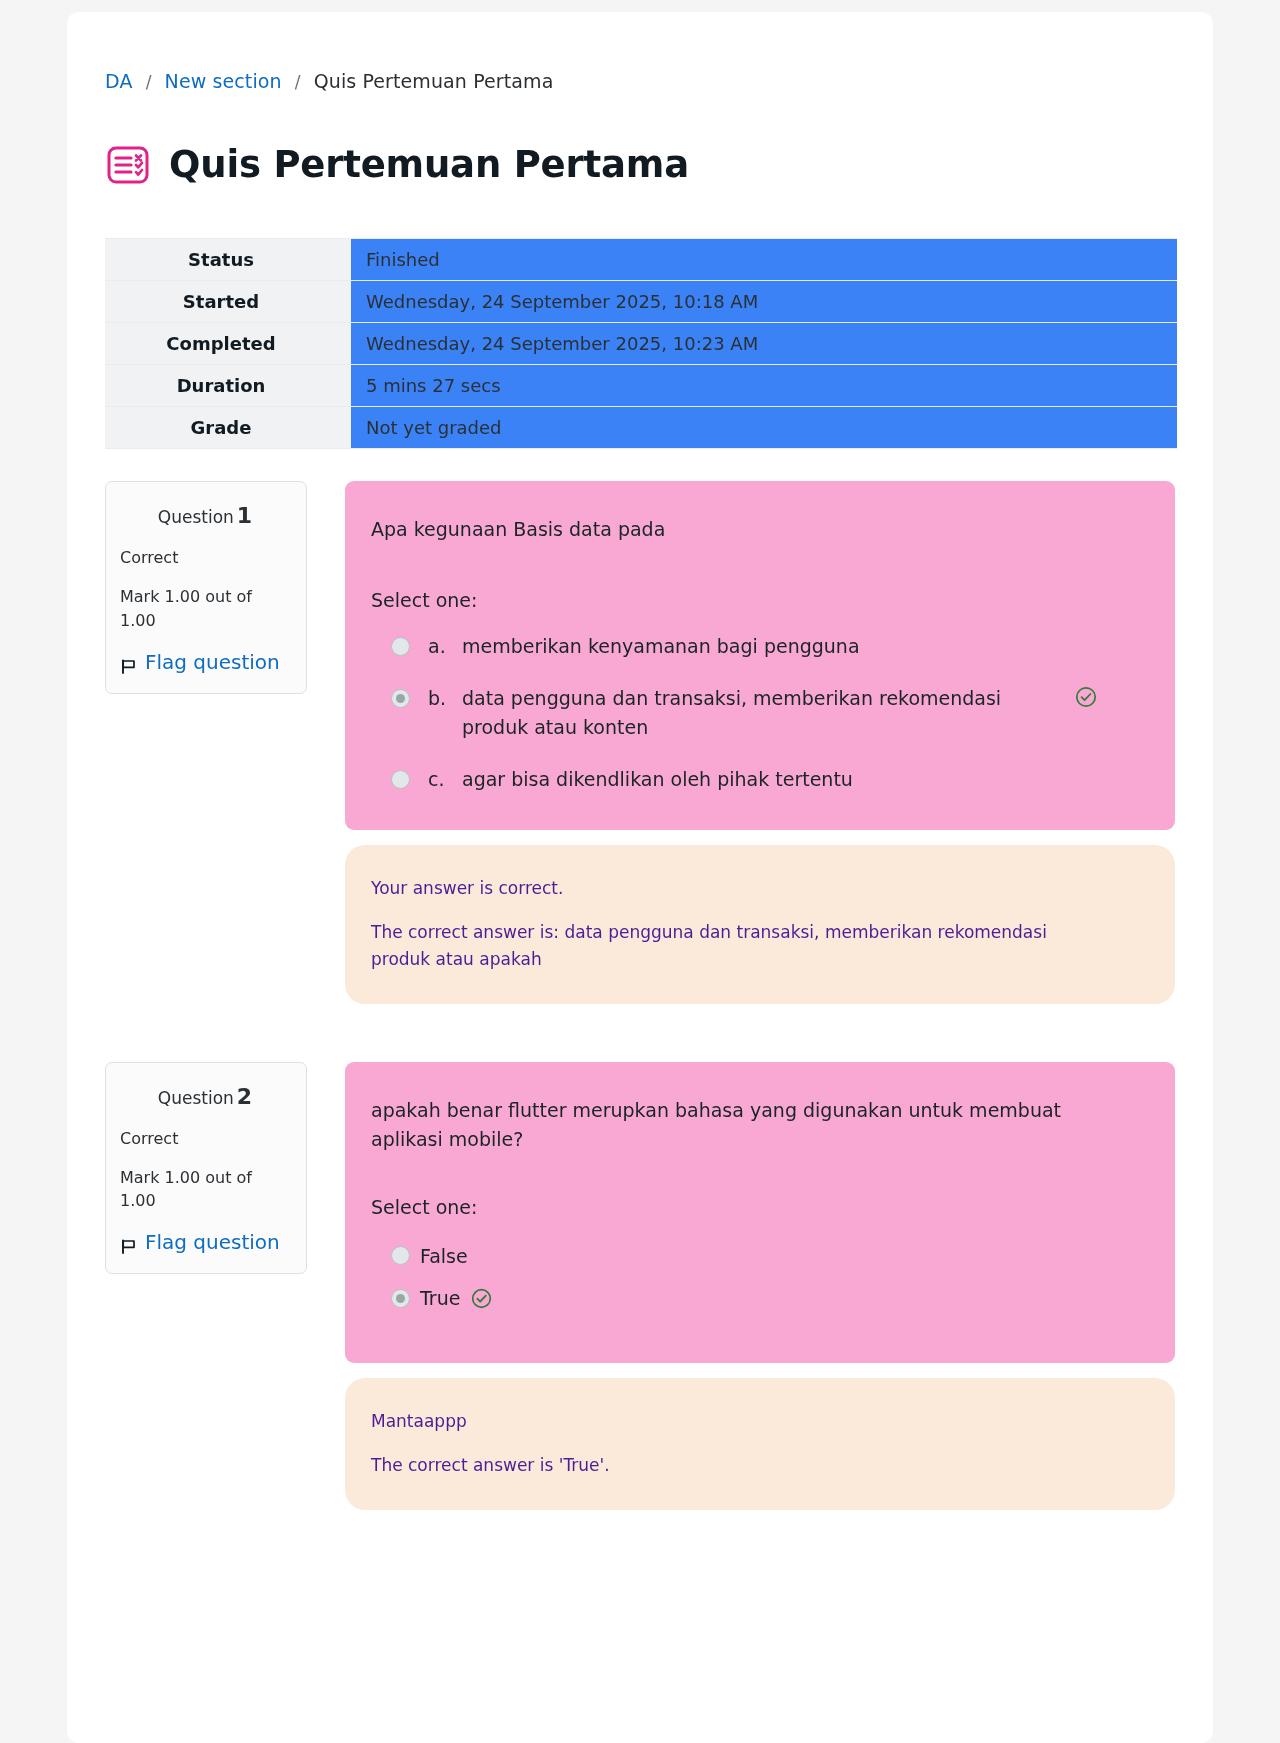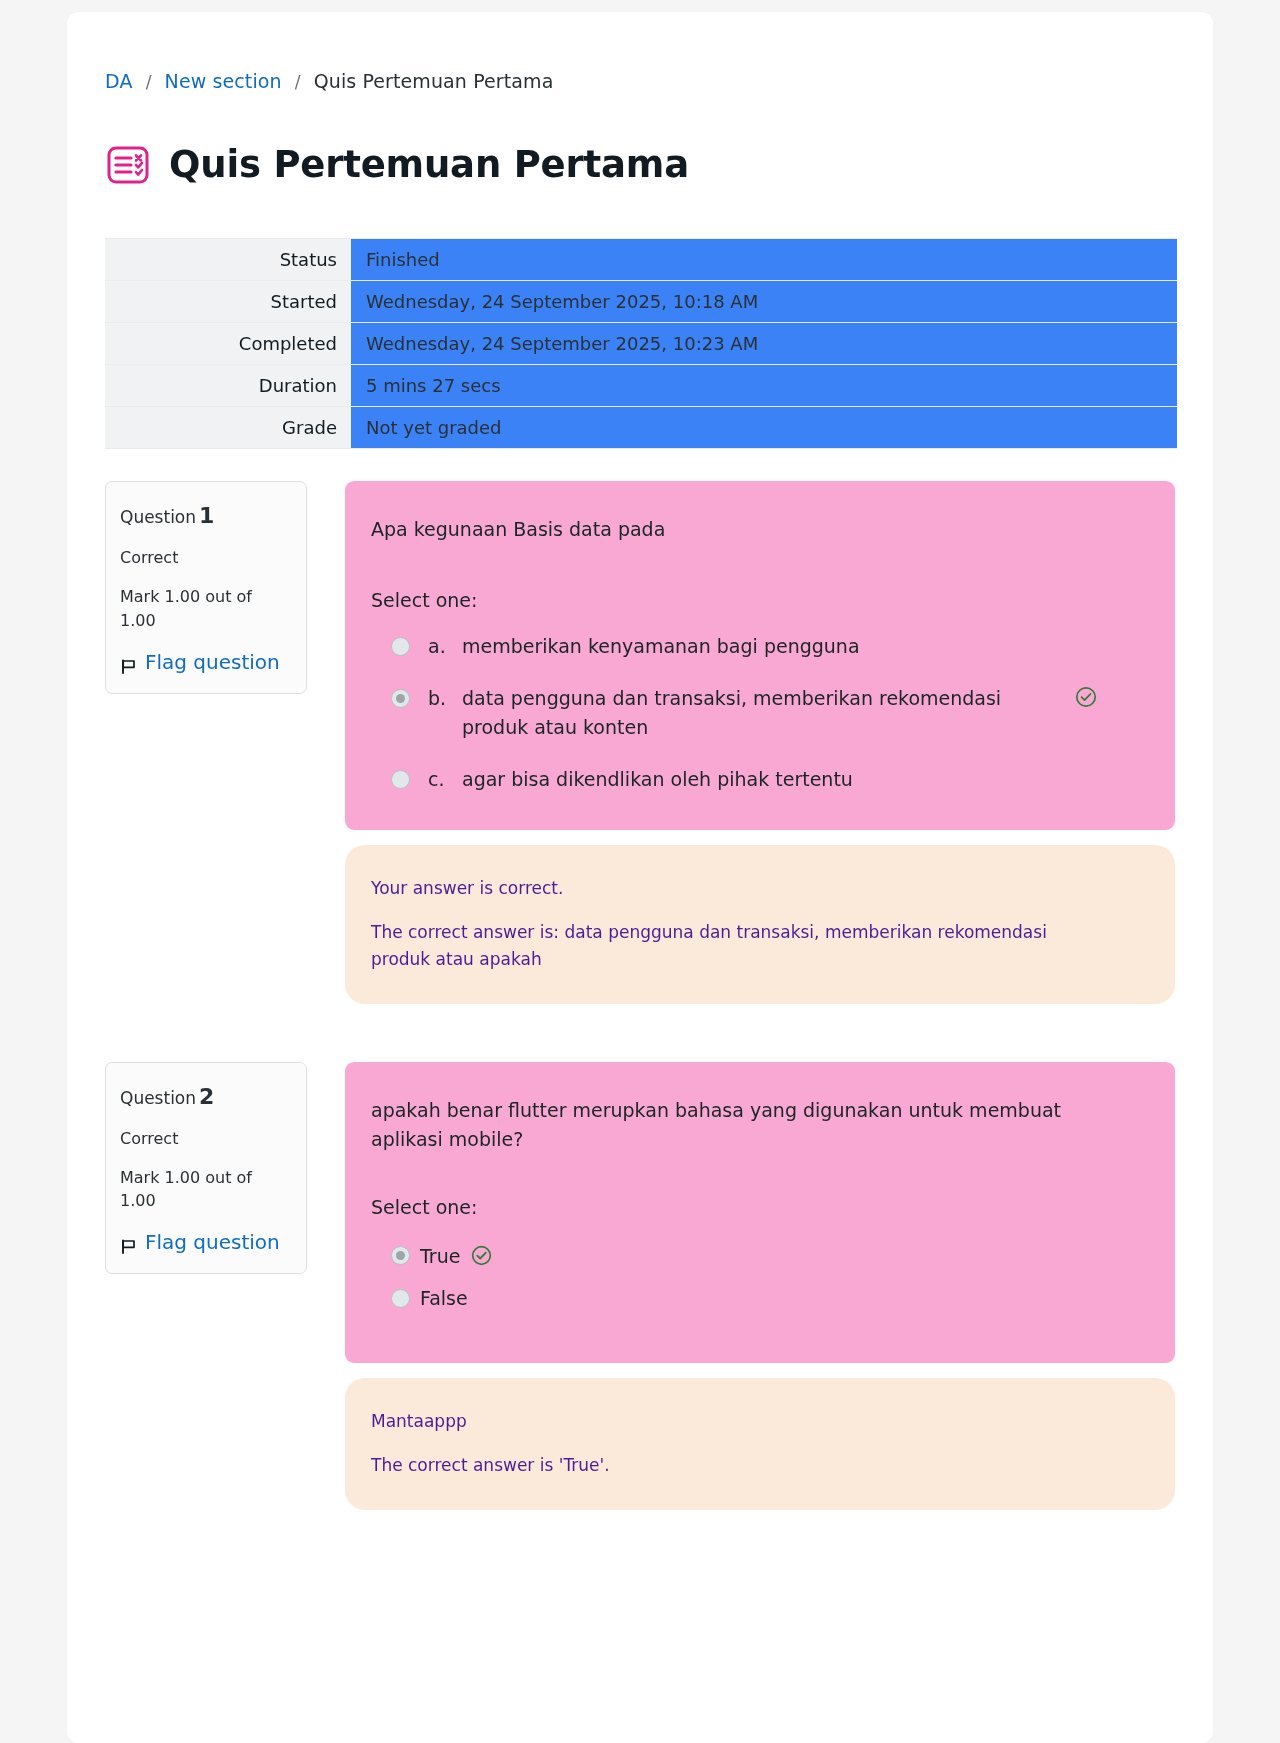--- a/index.html
+++ b/index.html
@@ -62,22 +62,21 @@
   .summary {
     margin-top: 28px;
     width: 1072px;
     border-collapse: collapse;
     font-size: 18px;
   }
   .summary tr { border-bottom: 1px solid #e9ebee; }
   .summary tr:first-child { border-top: 1px solid #e9ebee; }
   .summary th {
     background: #f1f2f3;
-    text-align: right;
-    font-weight: normal;
+    font-weight: bold;
     color: #111b21;
     padding: 10px 14px 10px 0;
     width: 246px;
     vertical-align: middle;
     font-size: 18px;
   }
   .summary td {
     background: #3b82f6;
     padding: 10px 0 10px 15px;
     color: #2b3034;
@@ -97,20 +96,21 @@
     border-radius: 7px;
     background: #fbfbfc;
     padding: 18px 16px 16px 14px;
     font-size: 16px;
     color: #2b3034;
     line-height: 1.45;
   }
   .q-info .qnum {
     font-size: 17px;
     margin-bottom: 14px;
+    text-align: center;
   }
   .q-info .qnum b {
     font-size: 22px;
     font-weight: bold;
     margin-left: 3px;
   }
   .q-info .state { margin-bottom: 16px; }
   .q-info .mark { margin-bottom: 16px; }
   .flag-row {
     display: flex;
@@ -344,35 +344,35 @@
         </div>
       </aside>
 
       <div class="q-right">
         <div class="q-body" style="">
           <div class="qtext" style="max-width:740px;margin-bottom:40px;">apakah benar flutter merupkan bahasa yang digunakan untuk membuat aplikasi mobile?</div>
           <div class="select-one" style="margin-bottom:20px;">Select one:</div>
           <div class="answers">
 
             <div class="ans tf">
+              <span class="radio"></span>
+              <span class="tf-label">False</span>
+            </div>
+
+            <div class="ans tf">
               <span class="radio checked"></span>
               <span class="tf-label">True</span>
               <span class="tick-inline">
                 <svg viewBox="0 0 21 21" width="21" height="21" aria-hidden="true">
                   <circle cx="10.5" cy="10.5" r="8.8" fill="none" stroke="#357a38" stroke-width="1.7"></circle>
                   <path d="M6.3 10.7 L9.2 13.5 L14.8 7.7" fill="none" stroke="#357a38" stroke-width="1.8" stroke-linecap="round" stroke-linejoin="round"></path>
                 </svg>
               </span>
             </div>
 
-            <div class="ans tf">
-              <span class="radio"></span>
-              <span class="tf-label">False</span>
-            </div>
-
           </div>
         </div>
 
         <div class="feedback">
           <p>Mantaappp</p>
           <p class="correct-answer">The correct answer is 'True'.</p>
         </div>
       </div>
     </div>
 

